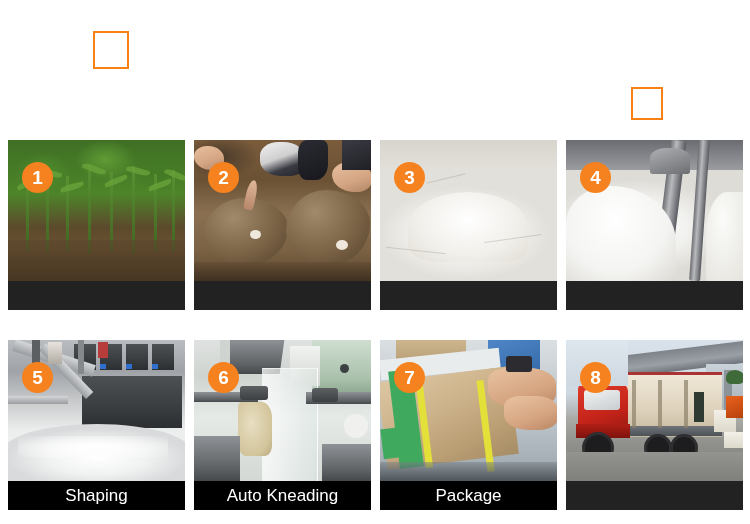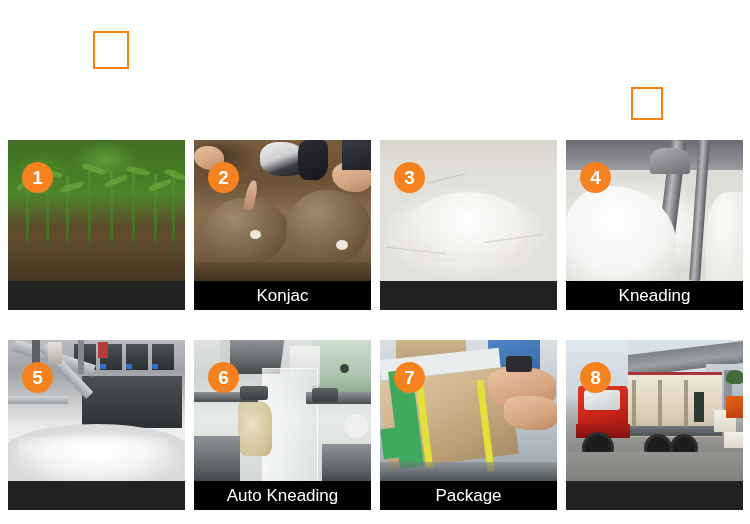--- a/index.html
+++ b/index.html
@@ -328,21 +328,20 @@
         <div class="layer hand" style="left:138px;top:22px;width:40px;height:30px;"></div>
         <div class="layer" style="left:148px;top:0;width:32px;height:30px;background:linear-gradient(160deg,#3a3a42,#1f1f26);"></div>
         <div class="layer corm" style="left:10px;top:58px;width:84px;height:66px;"></div>
         <div class="layer corm" style="left:92px;top:50px;width:84px;height:74px;"></div>
         <div class="layer" style="left:52px;top:40px;width:10px;height:30px;background:linear-gradient(180deg,#e0b89a,#b8866a);border-radius:50% 50% 20% 20%;transform:rotate(12deg);"></div>
         <div class="layer" style="left:56px;top:90px;width:11px;height:9px;background:#efe7dc;border-radius:50%;"></div>
         <div class="layer" style="left:142px;top:100px;width:12px;height:10px;background:#efe7dc;border-radius:50%;"></div>
         <div class="layer" style="left:0;top:122px;width:177px;height:19px;background:linear-gradient(180deg,rgba(90,70,46,.4),rgba(60,46,30,.85));"></div>
       </div>
       <div class="badge">2</div>
-      <div class="caption">Konjac</div>
     </div>
 
     <div class="card">
       <div class="photo p3">
         <div class="layer" style="left:28px;top:52px;width:120px;height:70px;background:radial-gradient(ellipse at 50% 40%,#ffffff 0%,#f1efea 60%,#e0ddd5 100%);border-radius:50% 50% 20% 25%;"></div>
         <div class="layer crack" style="left:6px;top:110px;width:60px;transform:rotate(6deg);"></div>
         <div class="layer crack" style="left:104px;top:98px;width:58px;transform:rotate(-8deg);"></div>
         <div class="layer crack" style="left:46px;top:38px;width:40px;transform:rotate(-14deg);"></div>
         <div class="layer" style="left:0;top:0;width:177px;height:30px;background:linear-gradient(180deg,rgba(214,211,203,.85),rgba(235,233,228,0));"></div>
       </div>
@@ -352,21 +351,20 @@
     <div class="card">
       <div class="photo p4">
         <div class="layer" style="left:0;top:0;width:177px;height:30px;background:linear-gradient(180deg,#6b6c72,#9b9ca0);"></div>
         <div class="layer blade-m" style="left:96px;top:0;width:16px;height:141px;transform:rotate(7deg);"></div>
         <div class="layer blade-m" style="left:128px;top:0;width:11px;height:141px;transform:rotate(4deg);"></div>
         <div class="layer" style="left:84px;top:8px;width:40px;height:26px;background:linear-gradient(160deg,#adafb2,#6d6f73);border-radius:40% 40% 10% 10%;"></div>
         <div class="layer" style="left:0;top:46px;width:110px;height:95px;background:radial-gradient(ellipse at 45% 35%,#ffffff 0%,#f4f4f2 60%,#dcdad4 100%);border-radius:40% 60% 0 0;"></div>
         <div class="layer" style="left:140px;top:52px;width:42px;height:89px;background:radial-gradient(ellipse at 40% 30%,#fbfbf9,#e3e2dc);border-radius:50% 0 0 0;"></div>
       </div>
       <div class="badge">4</div>
-      <div class="caption">Kneading</div>
     </div>
 
   </div>
 
   <div class="row">
 
     <div class="card">
       <div class="photo p5">
         <div class="layer bin" style="left:92px;top:4px;width:22px;height:26px;"></div>
         <div class="layer bin" style="left:118px;top:4px;width:22px;height:26px;"></div>
@@ -380,20 +378,21 @@
         <div class="layer beam" style="left:24px;top:26px;width:68px;height:10px;transform:rotate(46deg);"></div>
         <div class="layer beam" style="left:0;top:56px;width:60px;height:8px;"></div>
         <div class="layer" style="left:24px;top:0;width:8px;height:40px;background:#5b5f62;"></div>
         <div class="layer" style="left:70px;top:0;width:6px;height:34px;background:#86898c;"></div>
         <div class="layer" style="left:40px;top:2px;width:14px;height:22px;background:linear-gradient(180deg,#e8e3dc,#b0aba3);"></div>
         <div class="layer" style="left:90px;top:2px;width:10px;height:16px;background:#b93c3c;"></div>
         <div class="layer mass" style="left:-6px;top:84px;width:190px;height:57px;"></div>
         <div class="layer" style="left:10px;top:96px;width:150px;height:22px;background:radial-gradient(ellipse at 50% 50%,#ffffff,rgba(255,255,255,0));"></div>
       </div>
       <div class="badge">5</div>
+      <div class="caption">Shaping</div>
     </div>
 
     <div class="card">
       <div class="photo p6">
         <div class="layer metal" style="left:32px;top:0;width:56px;height:34px;transform:skewX(-8deg);"></div>
         <div class="layer green-m" style="left:118px;top:0;width:60px;height:56px;"></div>
         <div class="layer" style="left:96px;top:6px;width:30px;height:40px;background:linear-gradient(180deg,#f1f3f0,#d2d6d2);"></div>
         <div class="layer" style="left:146px;top:24px;width:9px;height:9px;background:#3c4242;border-radius:50%;"></div>
         <div class="layer film" style="left:68px;top:28px;width:54px;height:113px;"></div>
         <div class="layer noodle" style="left:44px;top:62px;width:34px;height:54px;"></div>

